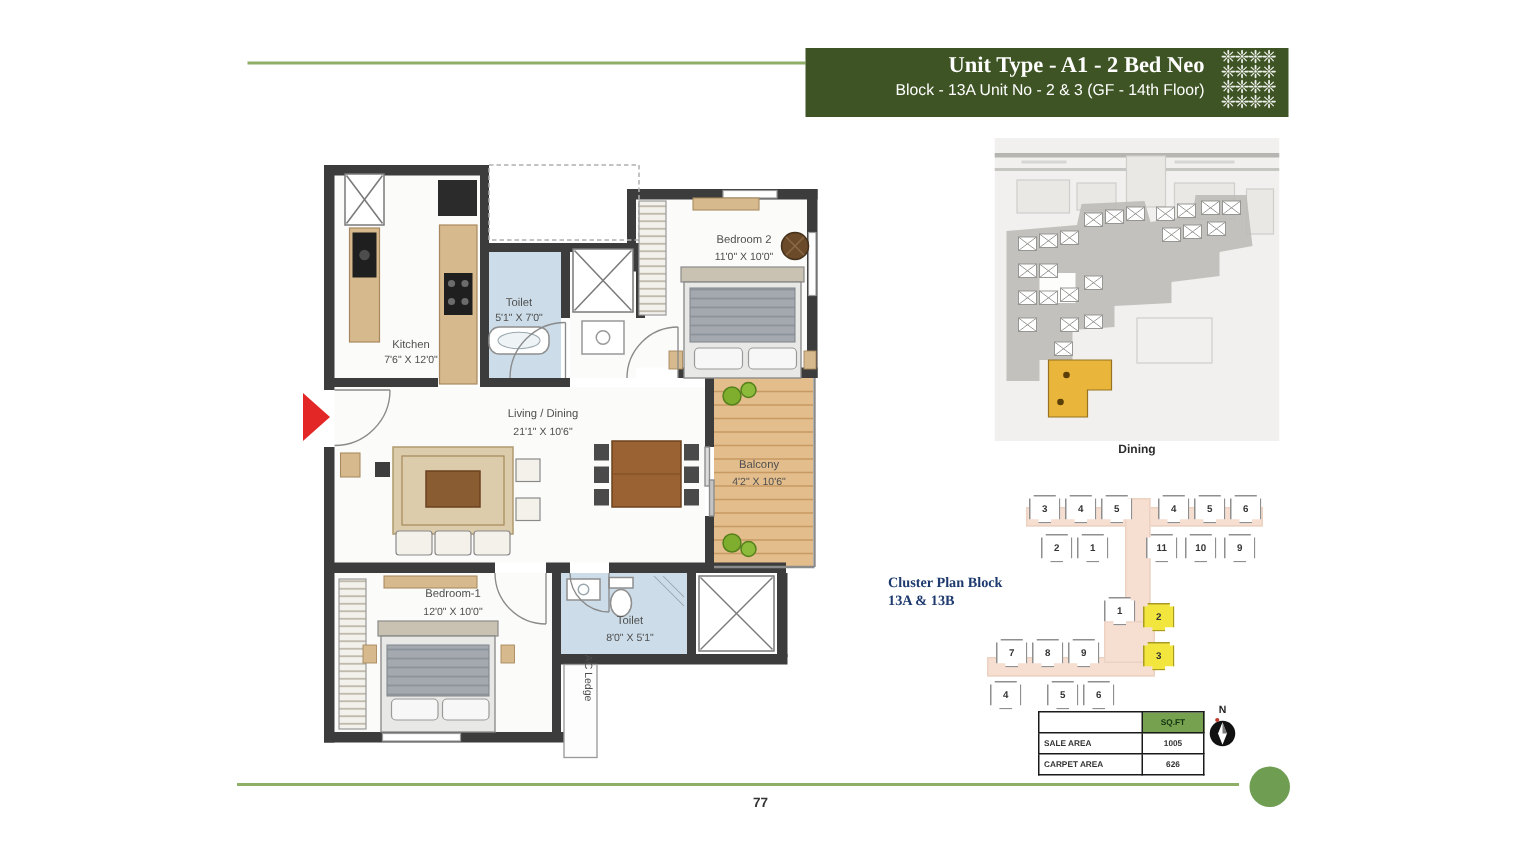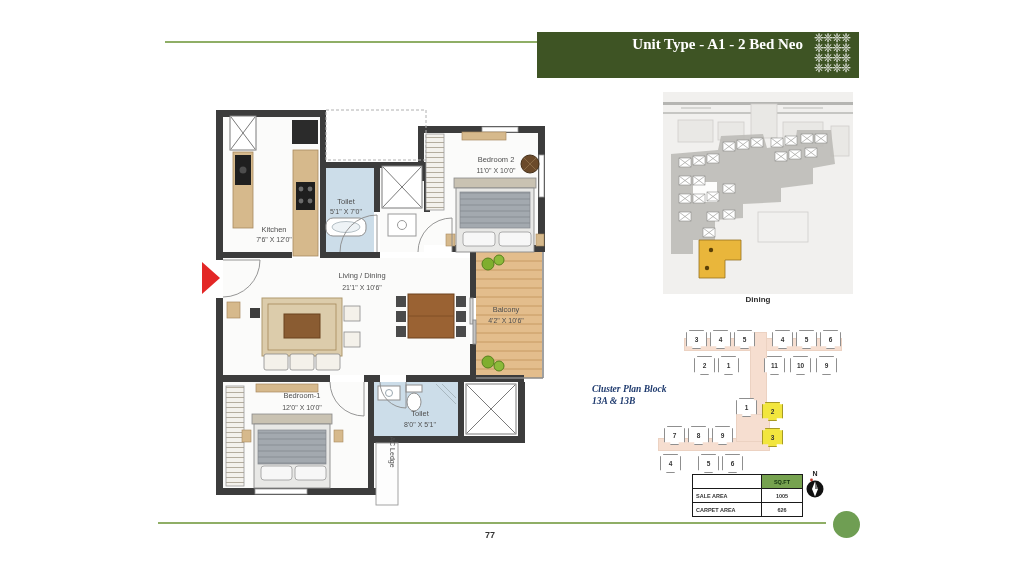--- a/index.html
+++ b/index.html
@@ -31,48 +31,49 @@
 
   
   .cluster{position:absolute;left:648px;top:318px;width:212px;height:152px;}
   .corridor{position:absolute;background:#f6ded0;border:1px solid #ecd2c2;box-sizing:border-box;}
   .cunit{position:absolute;width:21px;height:19px;background:#fff;border:1px solid #8f8f8f;
          box-sizing:border-box;display:flex;align-items:center;justify-content:center;
          font-size:6.5px;font-weight:bold;color:#333;
          clip-path:polygon(15% 0,85% 0,85% 12%,100% 12%,100% 85%,70% 85%,70% 100%,30% 100%,30% 85%,0 85%,0 12%,15% 12%);}
   .cunit.hl{background:var(--cluster-highlight,#f2e63e);border-color:#a79a25;}
   .cluster-caption{position:absolute;left:592px;top:383px;width:100px;color:var(--navy,#1e3a6e);
-                   font-family:"Liberation Serif",serif;font-weight:bold;font-size:9.5px;line-height:12px;font-style:italic;}
+                   font-family:"Liberation Serif",serif;font-weight:bold;font-size:9.5px;line-height:12px;}
 
   
   .area-table{position:absolute;left:692px;top:474px;border-collapse:collapse;}
   .area-table td{border:1.5px solid #1a1a1a;height:13px;font-size:5.5px;font-weight:bold;color:#333;
                  padding:0 3px;background:#fff;}
   .area-table td.val{width:34px;text-align:center;}
   .area-table td.lbl{width:62px;text-align:left;}
   .area-table td.unit-head{background:var(--table-green,#76a24f);color:#12320f;text-align:center;}
 
   
   .compass{position:absolute;left:804px;top:470px;width:22px;text-align:center;}
   .compass .n{font-size:7px;font-weight:bold;color:#222;line-height:7px;}
   .bottom-rule{position:absolute;left:158px;top:522px;width:668px;height:2px;background:var(--line-green,#8fae66);}
   .green-dot{position:absolute;left:833px;top:511px;width:27px;height:27px;border-radius:50%;
              background:var(--dot-green,#6f9e53);}
-  .page-number{position:absolute;left:468px;top:530px;width:44px;text-align:center;
+  .page-number{position:absolute;left:468px;top:530px;width:44px;text-align:right;
                font-size:9px;font-weight:bold;color:#333;}
 </style>
 </head>
 <body>
 
 <div class="page">
 
   <div class="top-rule"></div>
   <div class="banner">
     <div class="banner-text">
       <div class="banner-title">Unit Type - A1 - 2 Bed Neo</div>
+      <div class="banner-sub">Block - 13A Unit No - 2 &amp; 3 (GF - 14th Floor)</div>
     </div>
     <div class="ornament">
         <div>❈❈❈❈</div>
         <div>❈❈❈❈</div>
         <div>❈❈❈❈</div>
         <div>❈❈❈❈</div>
       </div>
   </div>
 
   <div class="floorplan">

